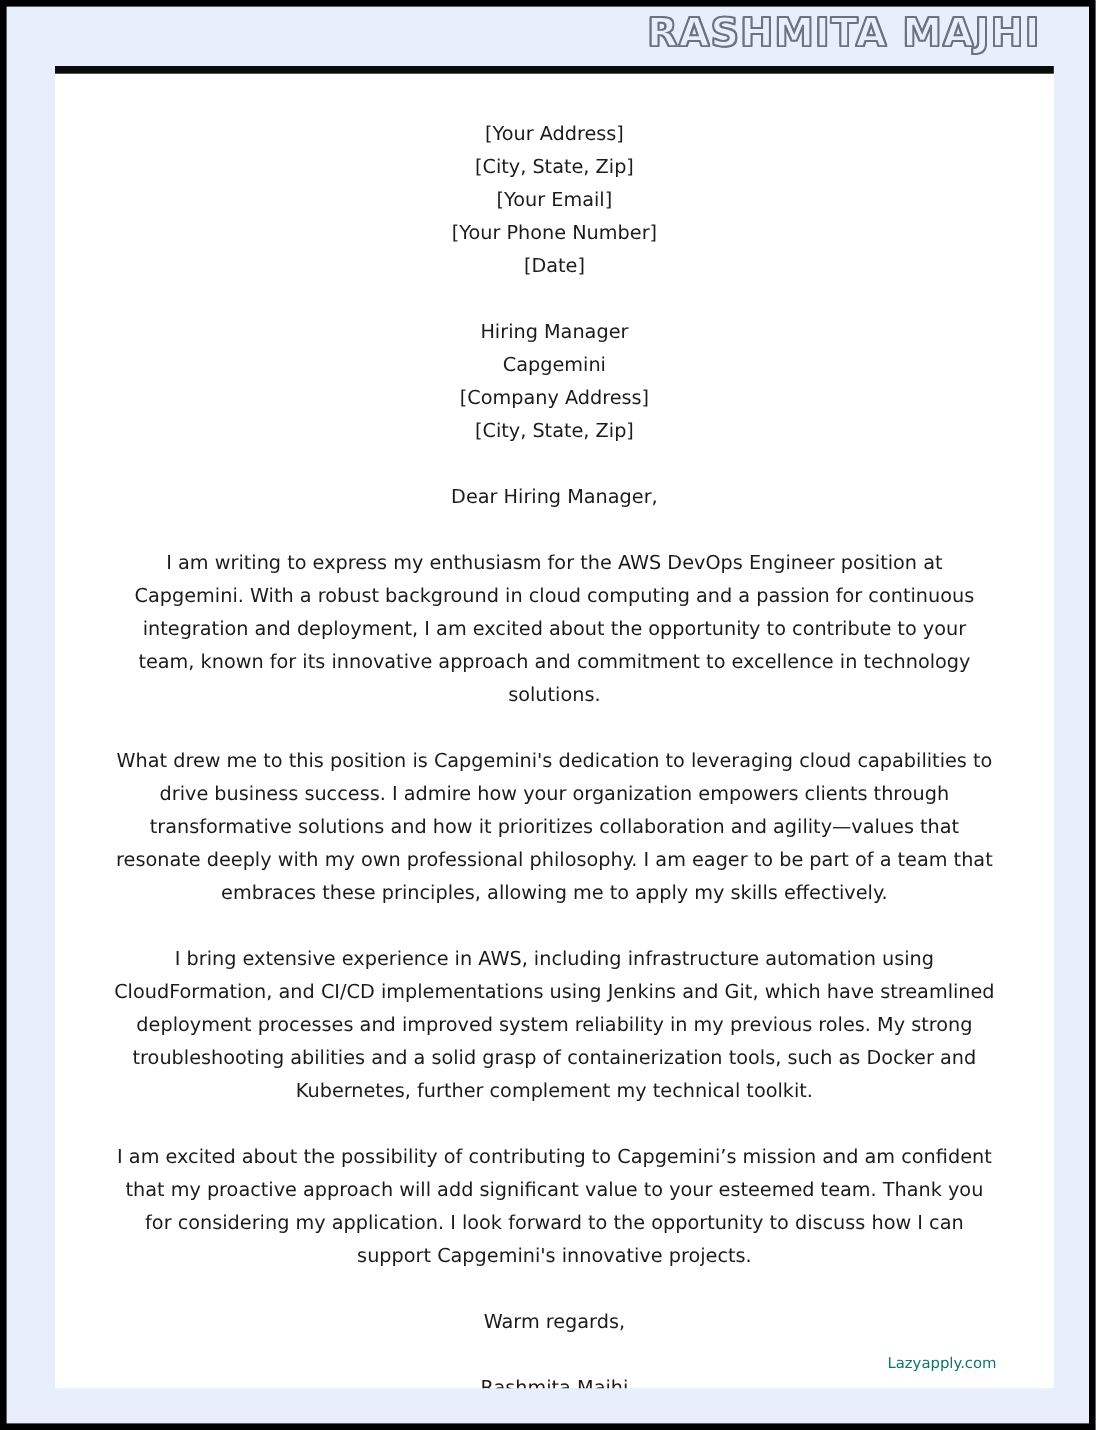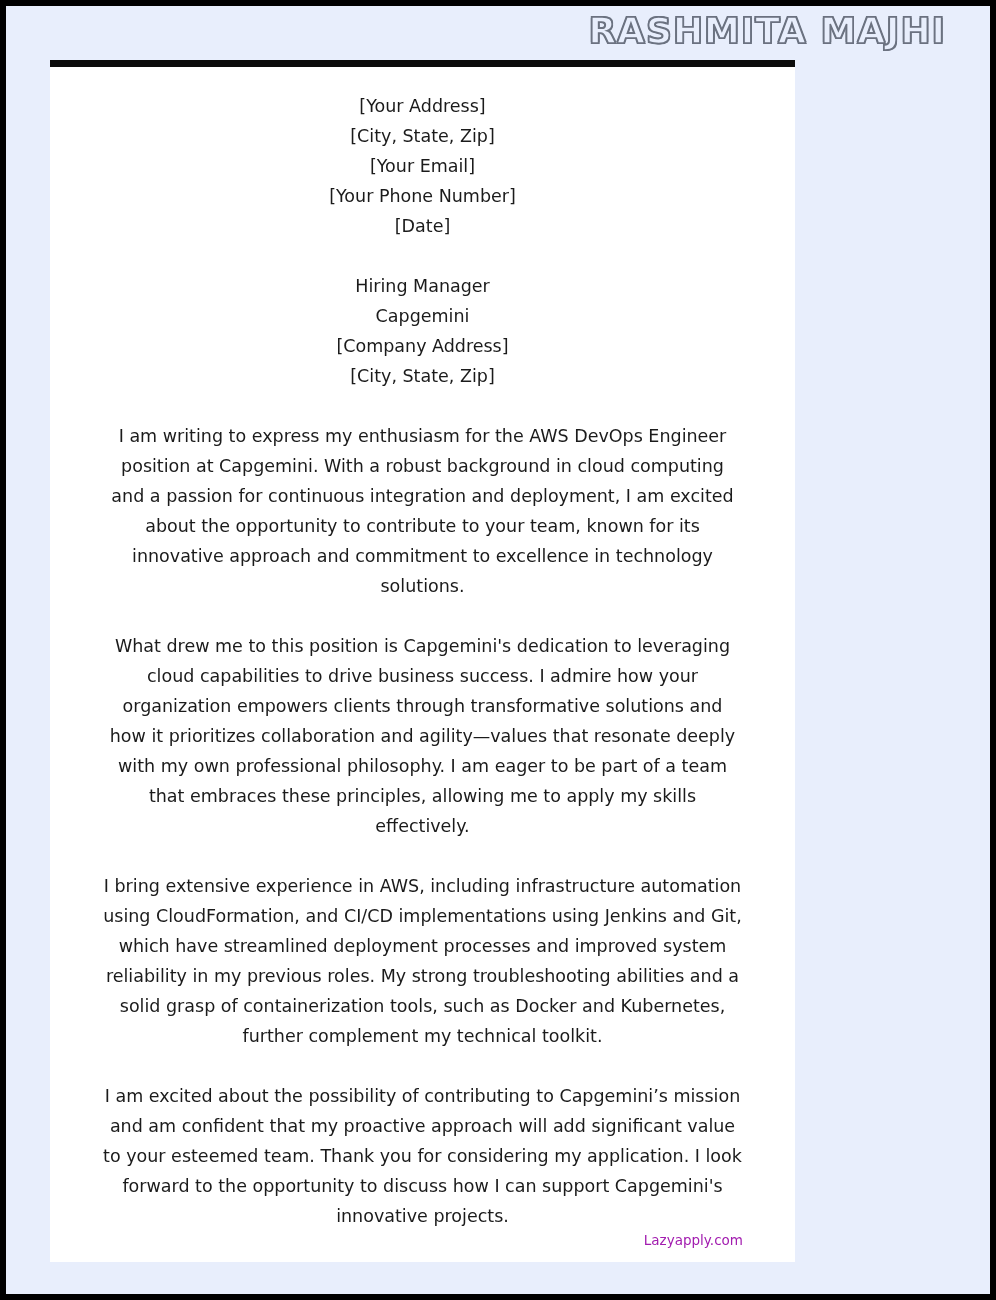--- a/index.html
+++ b/index.html
@@ -51,26 +51,26 @@
       -1px  1px 0 #6b7280,
        1px  1px 0 #6b7280;
     white-space: nowrap;
   }
 
   
   .sheet {
     position: absolute;
     left: 44px;
     top: 54px;
-    width: 745px;
+    width: 908px;
     bottom: 32px;
     background: #ffffff;
     border-top: 7px solid #0b0b0b;
     box-sizing: border-box;
-    padding: 24px 52px 0 52px;
+    padding: 40px 52px 0 52px;
     overflow: hidden;
   }
 
   .letter {
     font-family: "DejaVu Sans", sans-serif;
     font-size: 17.5px;
     line-height: 30px;
     color: #1b1b1b;
   }
 
@@ -84,21 +84,21 @@
   .block:last-child {
     margin-bottom: 0;
   }
 
   .brand {
     position: absolute;
     right: 52px;
     bottom: 14px;
     font-family: "DejaVu Sans", sans-serif;
     font-size: 13.5px;
-    color: #a21caf;
+    color: #0f766e;
   }
 </style>
 </head>
 <body>
 
 <div class="page">
 
   <div class="header">
     <div class="name-title">RASHMITA MAJHI</div>
   </div>
@@ -110,29 +110,31 @@
 [City, State, Zip]
 [Your Email]
 [Your Phone Number]
 [Date]</p>
 
       <p class="block">Hiring Manager
 Capgemini
 [Company Address]
 [City, State, Zip]</p>
 
+      <p class="block">Dear Hiring Manager,</p>
 
       <p class="block">I am writing to express my enthusiasm for the AWS DevOps Engineer position at Capgemini. With a robust background in cloud computing and a passion for continuous integration and deployment, I am excited about the opportunity to contribute to your team, known for its innovative approach and commitment to excellence in technology solutions.</p>
 
       <p class="block">What drew me to this position is Capgemini's dedication to leveraging cloud capabilities to drive business success. I admire how your organization empowers clients through transformative solutions and how it prioritizes collaboration and agility—values that resonate deeply with my own professional philosophy. I am eager to be part of a team that embraces these principles, allowing me to apply my skills effectively.</p>
 
       <p class="block">I bring extensive experience in AWS, including infrastructure automation using CloudFormation, and CI/CD implementations using Jenkins and Git, which have streamlined deployment processes and improved system reliability in my previous roles. My strong troubleshooting abilities and a solid grasp of containerization tools, such as Docker and Kubernetes, further complement my technical toolkit.</p>
 
       <p class="block">I am excited about the possibility of contributing to Capgemini’s mission and am confident that my proactive approach will add significant value to your esteemed team. Thank you for considering my application. I look forward to the opportunity to discuss how I can support Capgemini's innovative projects.</p>
 
+      <p class="block">Warm regards,</p>
 
       <p class="block tight">Rashmita Majhi</p>
 
     </div>
 
     <div class="brand">Lazyapply.com</div>
   </div>
 
 </div>
 

